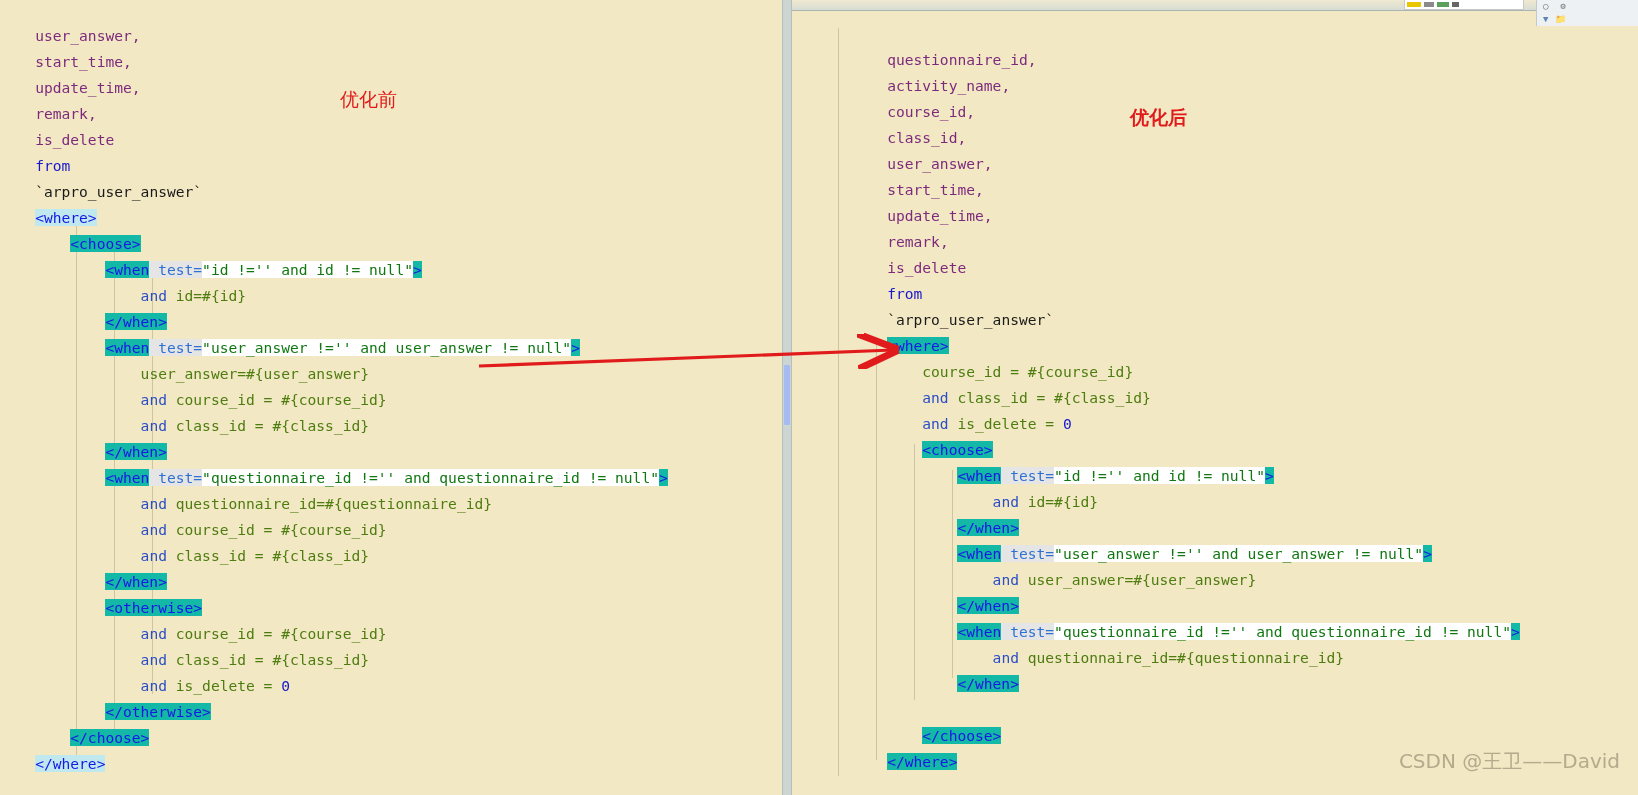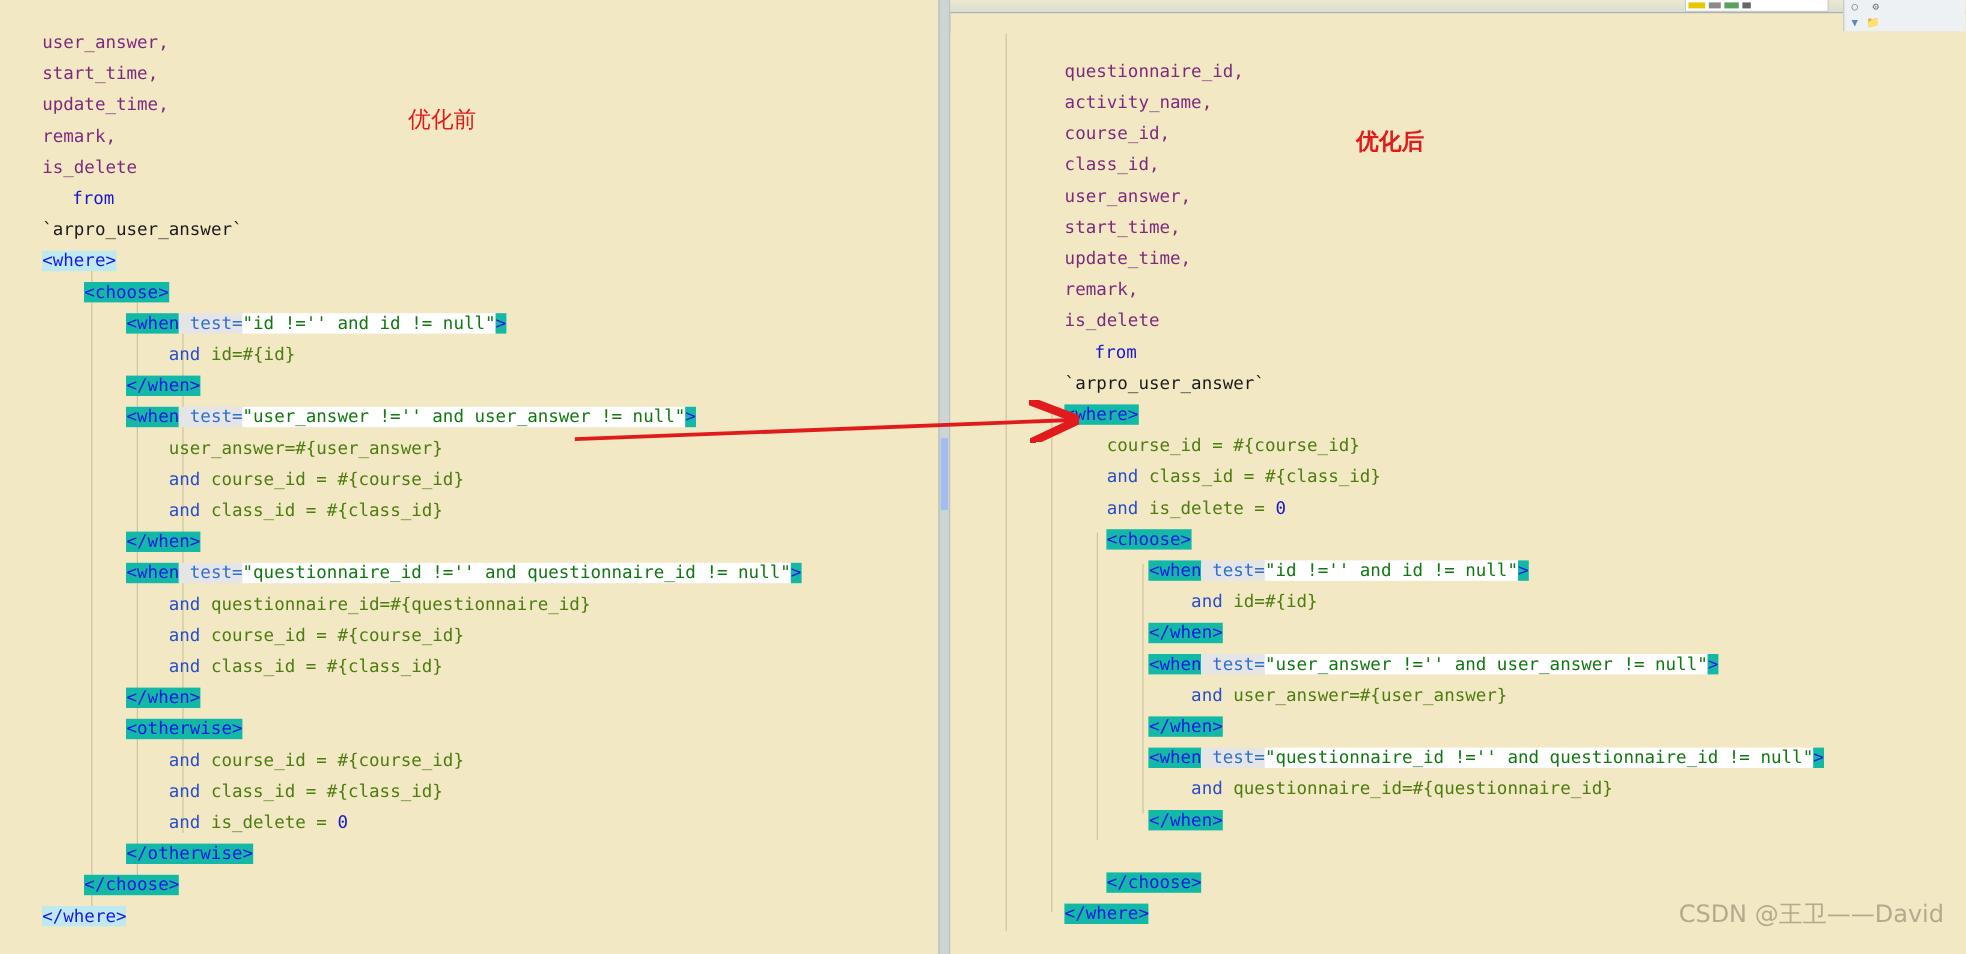--- a/index.html
+++ b/index.html
@@ -70,21 +70,21 @@
     color:#3b2f1e;
     letter-spacing:0px;
   }
   #code-left { left:0px;  top:-8px; }
   #code-right{ left:60px; top:16px; }
 
   .ln{height:26px;}
 
   
   .t-col  {color:#7d2a7d;}          
-  .t-kw   {color:#1717cf;margin-left:25px;}          
+  .t-kw   {color:#1717cf;}          
   .t-tag  {color:#1717e5;background:#14b8a6;} 
   .t-tagsel{color:#1717e5;background:#bfe9ef;} 
   .t-attr {color:#3070d0;background:#e5e5e5;}
   .t-str  {color:#117711;background:#ffffff;}
   .t-plain{color:#4d7c0f;}
   .t-num  {color:#1717cf;}
   .t-tick {color:#1a1a1a;}
   .t-and  {color:#2b4ec7;}
 
   

